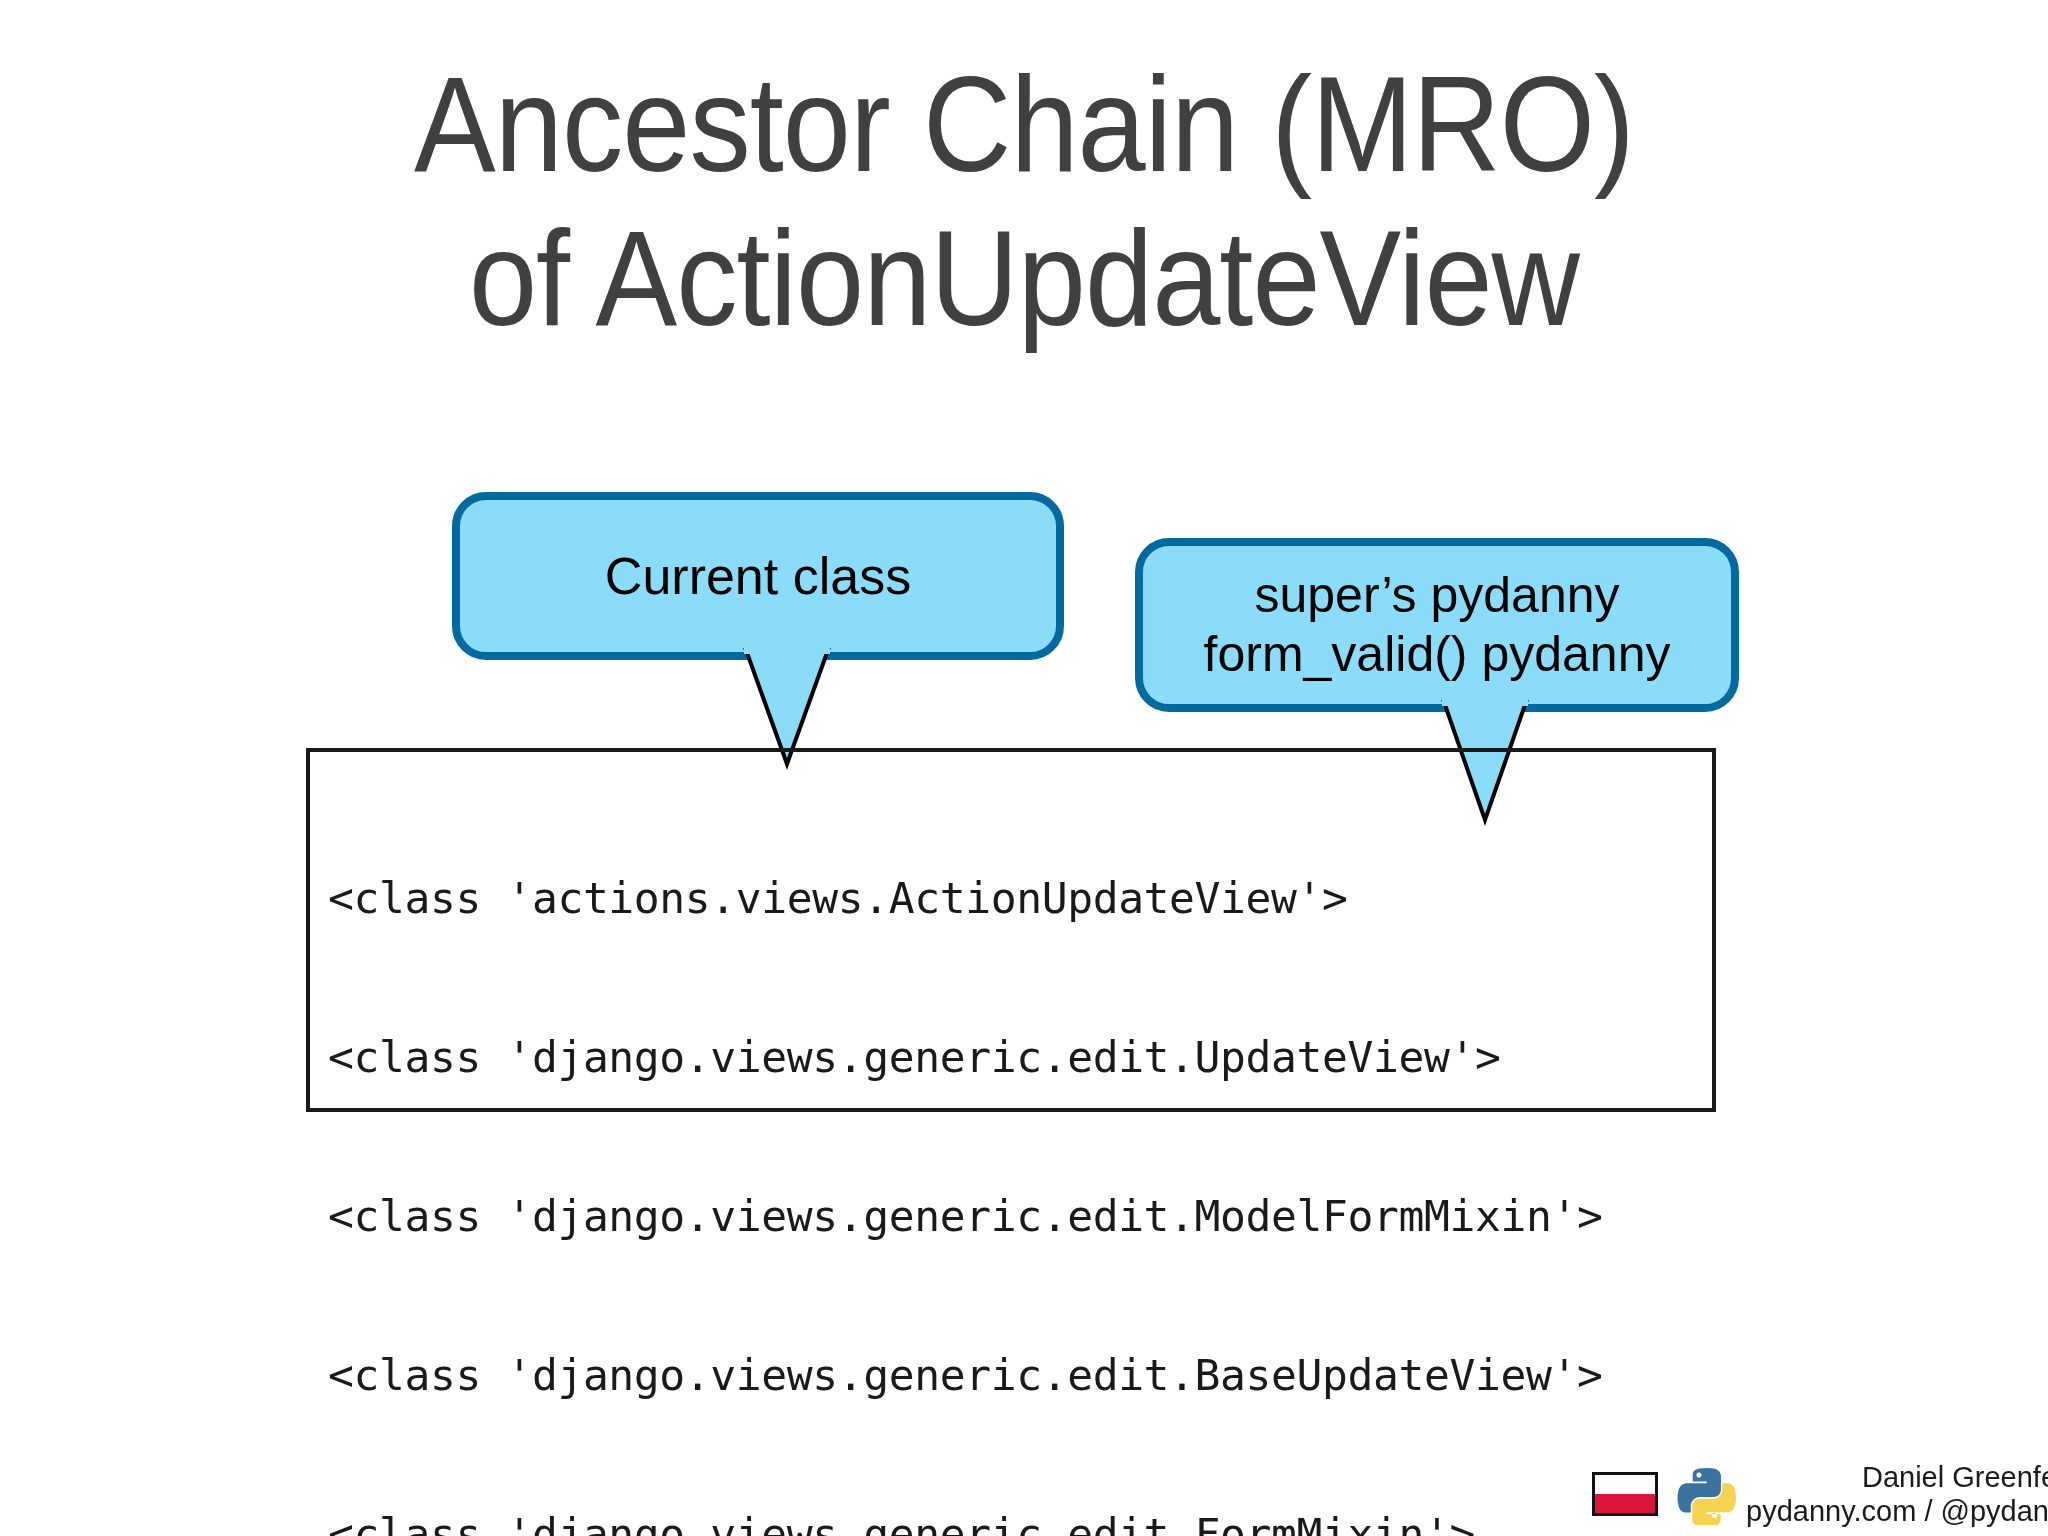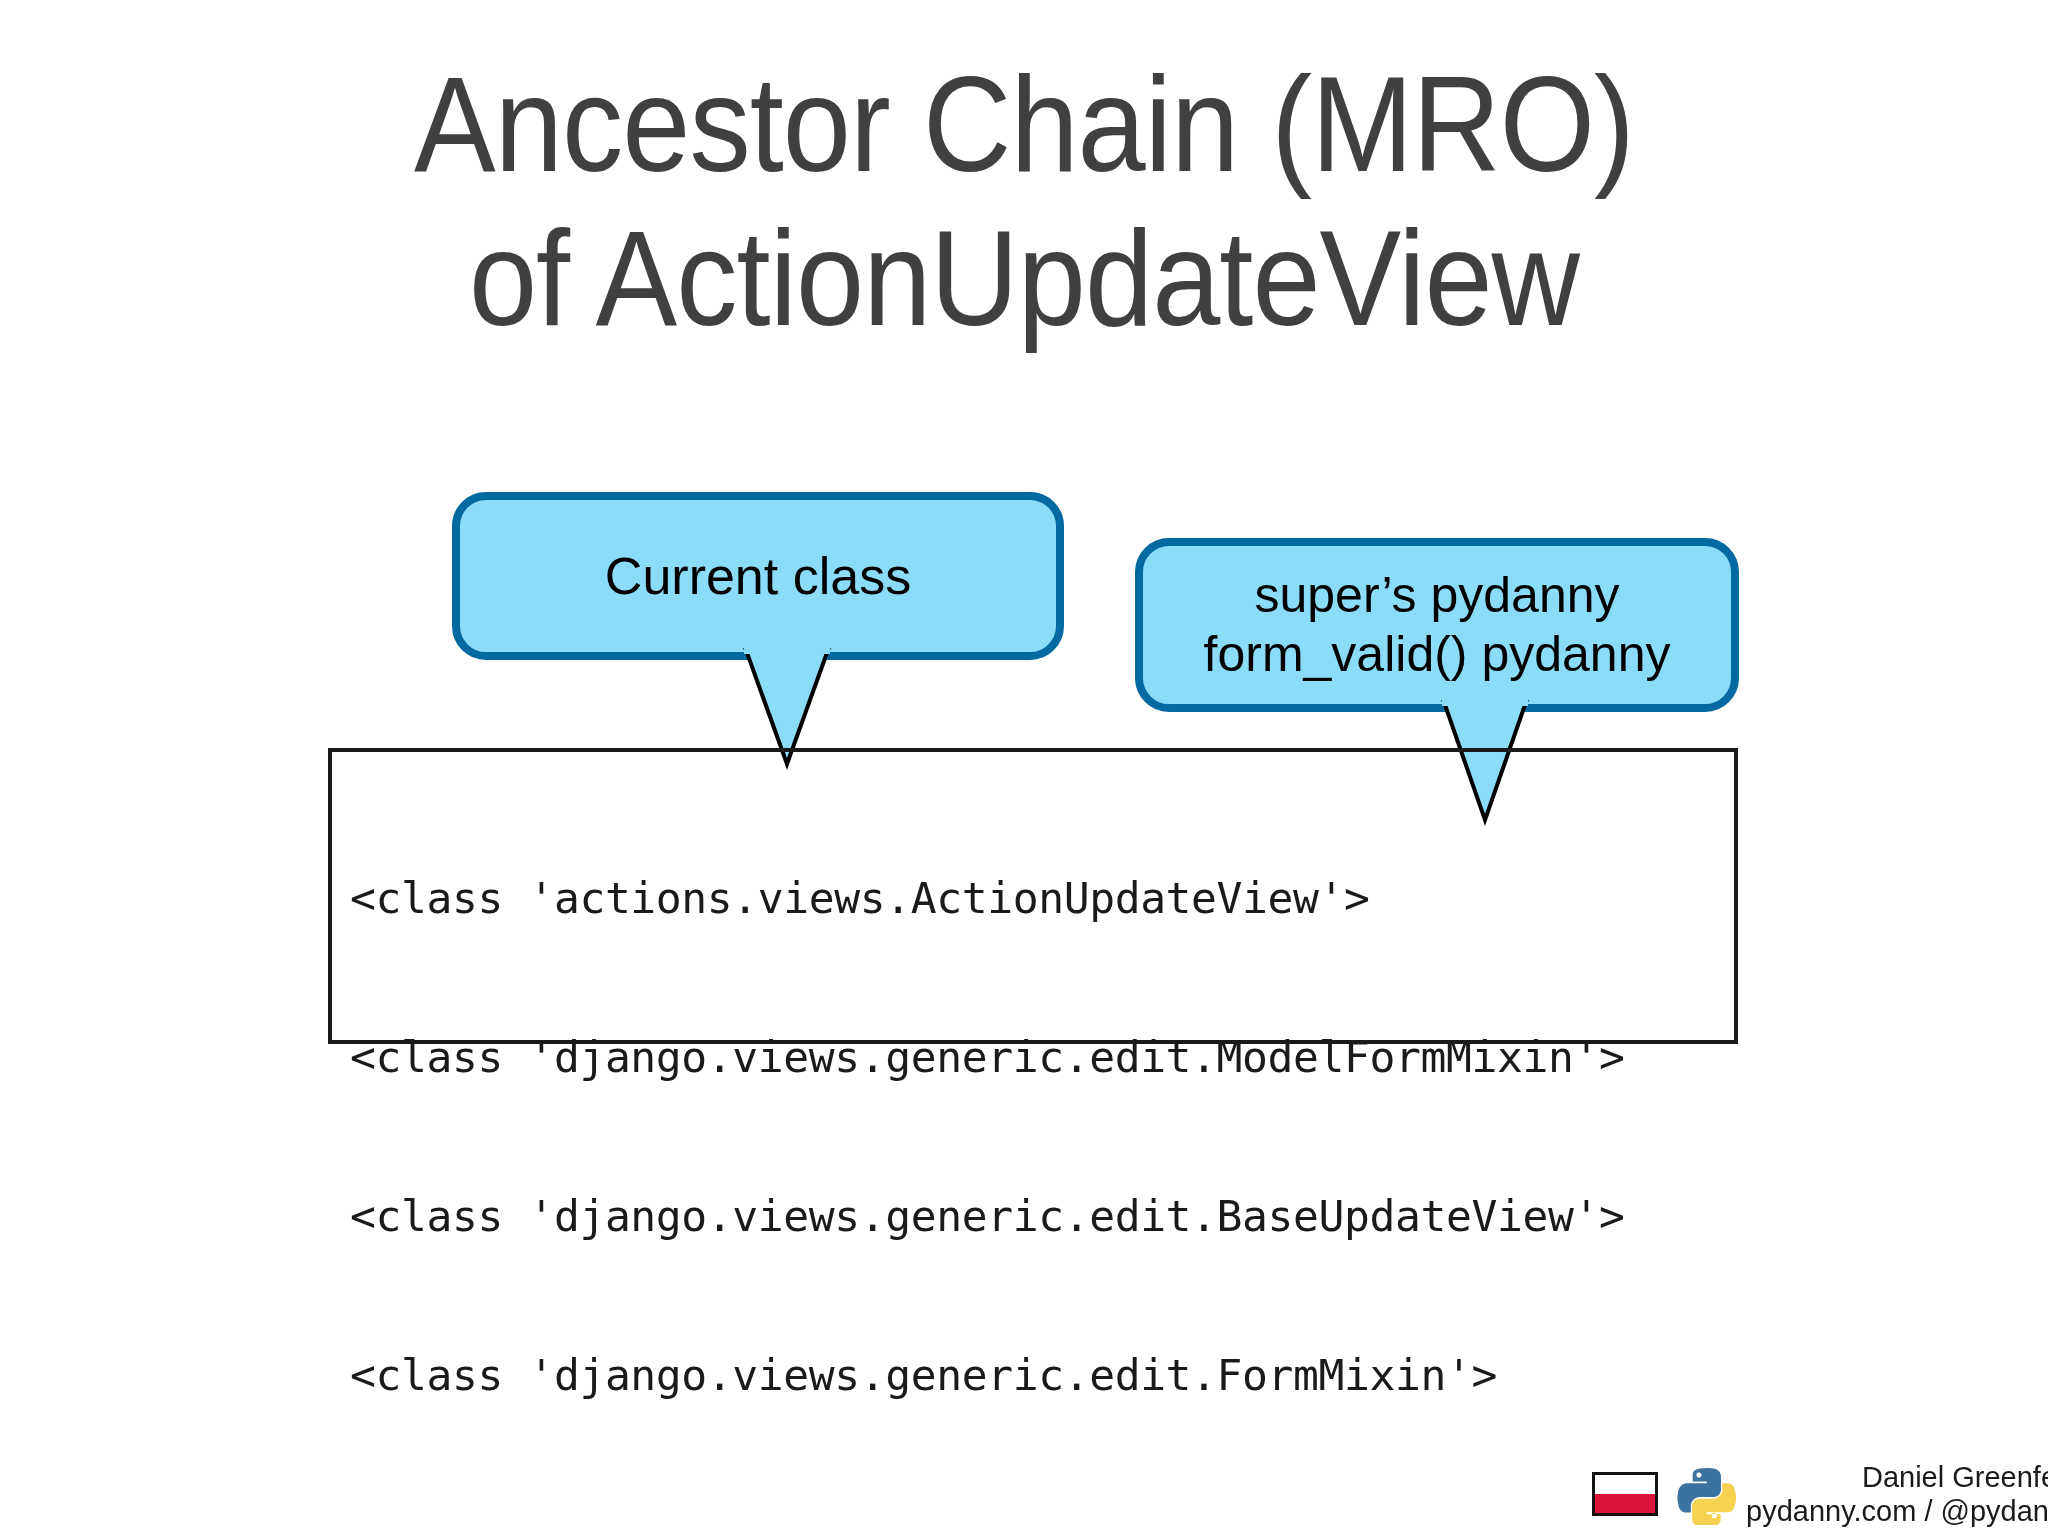--- a/index.html
+++ b/index.html
@@ -88,24 +88,24 @@
   #tail-super-ancestor {
     left: 1440px;
     top: 700px;
     width: 90px;
     height: 122px;
   }
 
   
   #code-box {
     position: absolute;
-    left: 328px;
+    left: 306px;
     top: 748px;
     width: 1410px;
-    height: 296px;
+    height: 364px;
     box-sizing: border-box;
     border: 4px solid #1a1a1a;
     background: transparent;
     padding: 14px 0 0 18px;
     z-index: 3;
   }
   #code-lines {
     font-family: "DejaVu Sans Mono", "Liberation Mono", monospace;
     font-size: 43px;
     line-height: 53px;
@@ -179,20 +179,21 @@
 <div class="callout" id="callout-super-ancestor">
   <span class="callout-text">
     <span>super’s pydanny</span><br>
     <span>form_valid() pydanny</span>
   </span>
 </div>
 
 <div id="code-box">
   <div id="code-lines">
     <span class="code-line">&lt;class 'actions.views.ActionUpdateView'&gt;</span>
+    <span class="code-line">&lt;class 'django.views.generic.edit.UpdateView'&gt;</span>
     <span class="code-line">&lt;class 'django.views.generic.edit.ModelFormMixin'&gt;</span>
     <span class="code-line">&lt;class 'django.views.generic.edit.BaseUpdateView'&gt;</span>
     <span class="code-line">&lt;class 'django.views.generic.edit.FormMixin'&gt;</span>
   </div>
 </div>
 
 <div id="footer">
 
   <div id="flag-poland">
     <div class="flag-white"></div>

